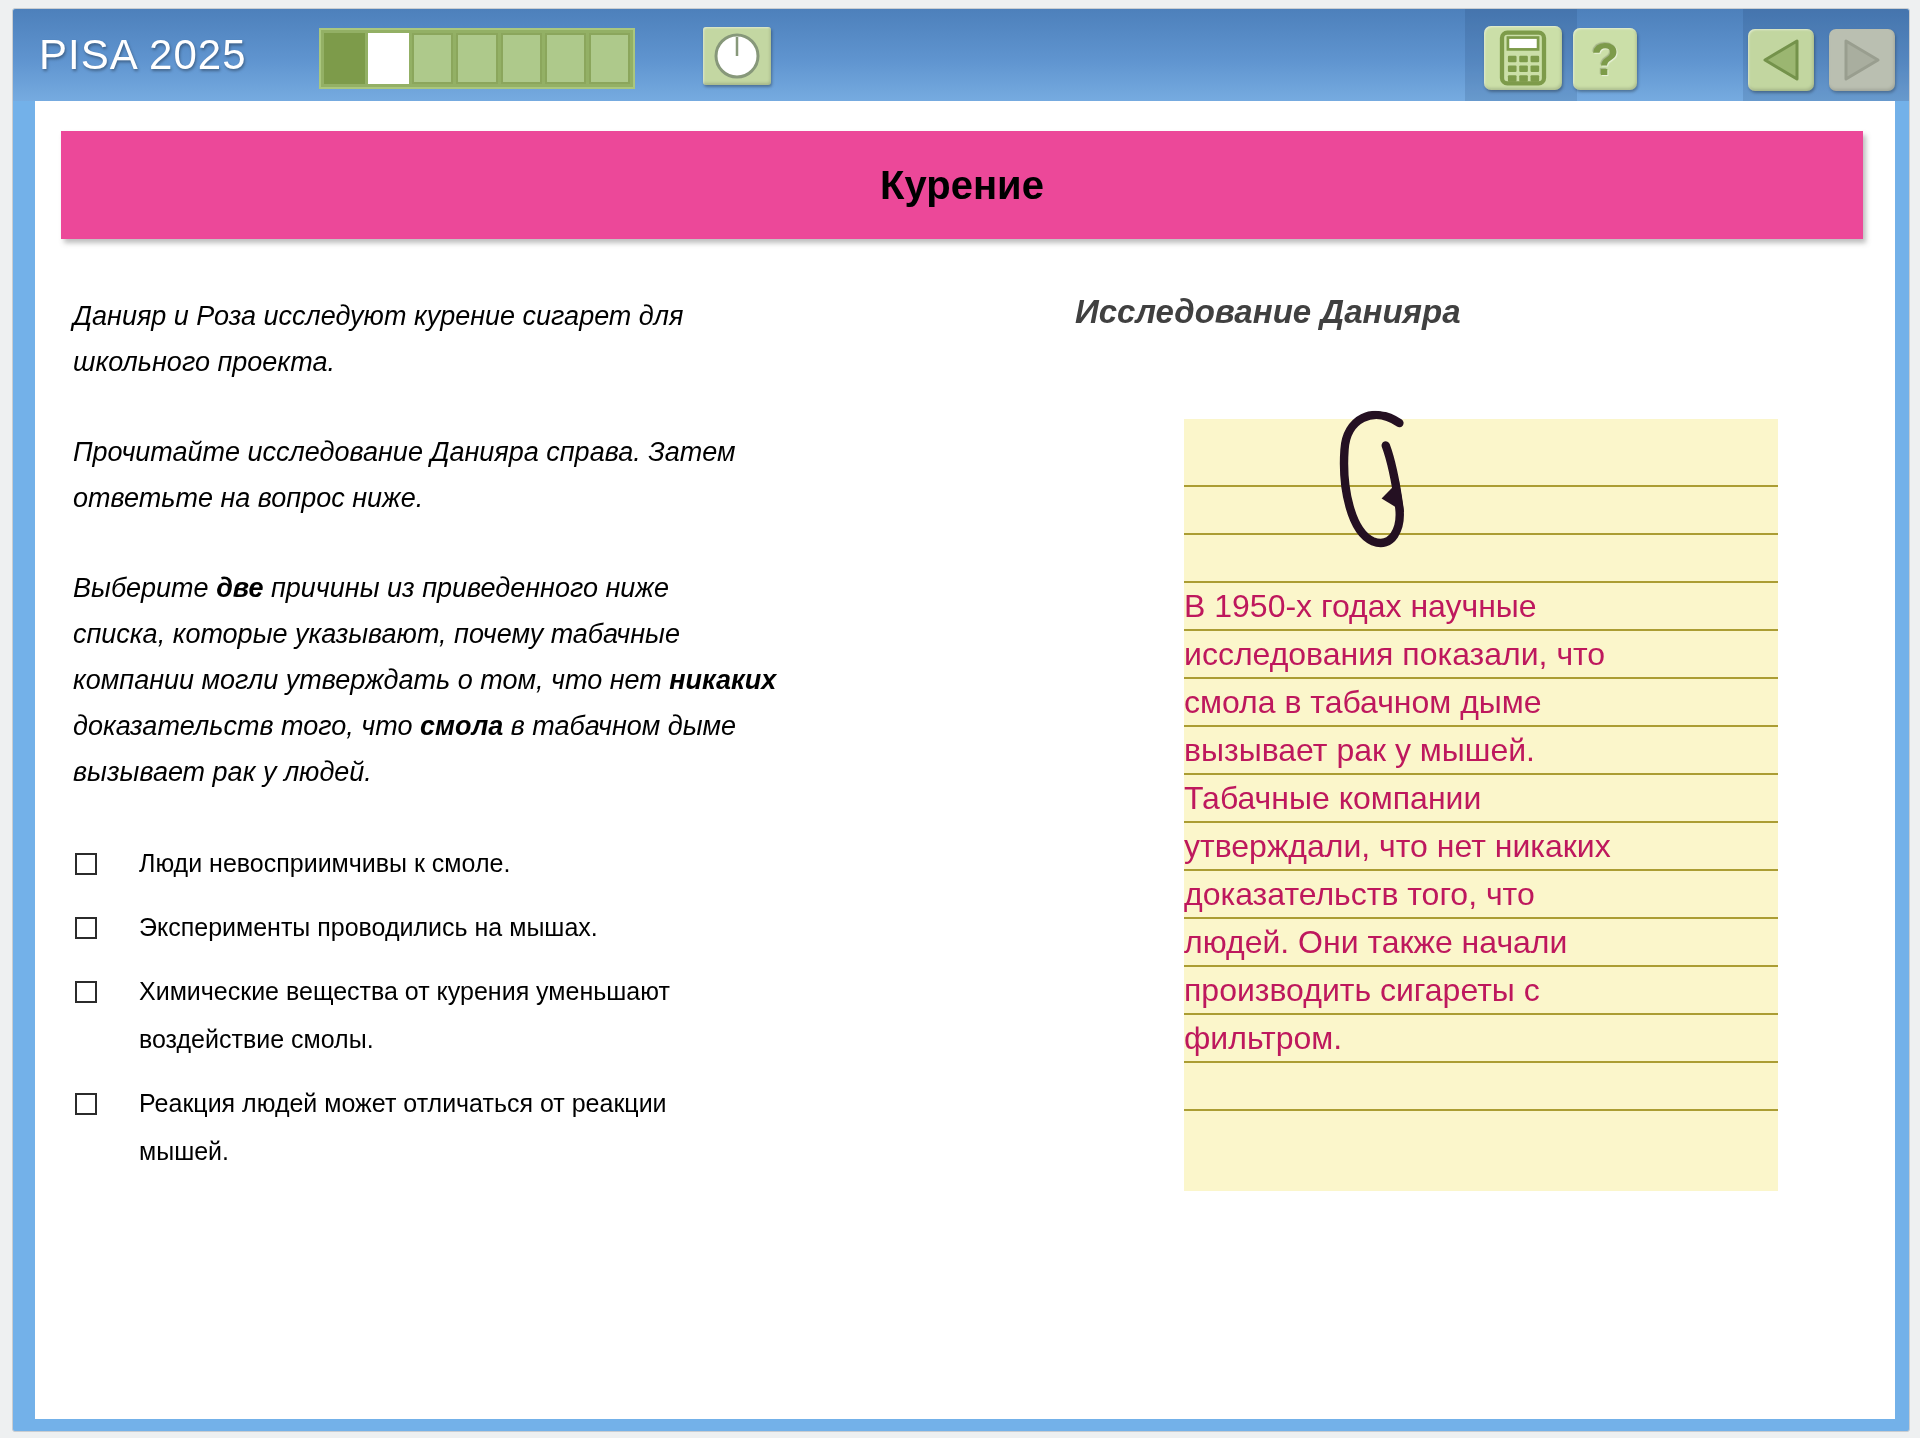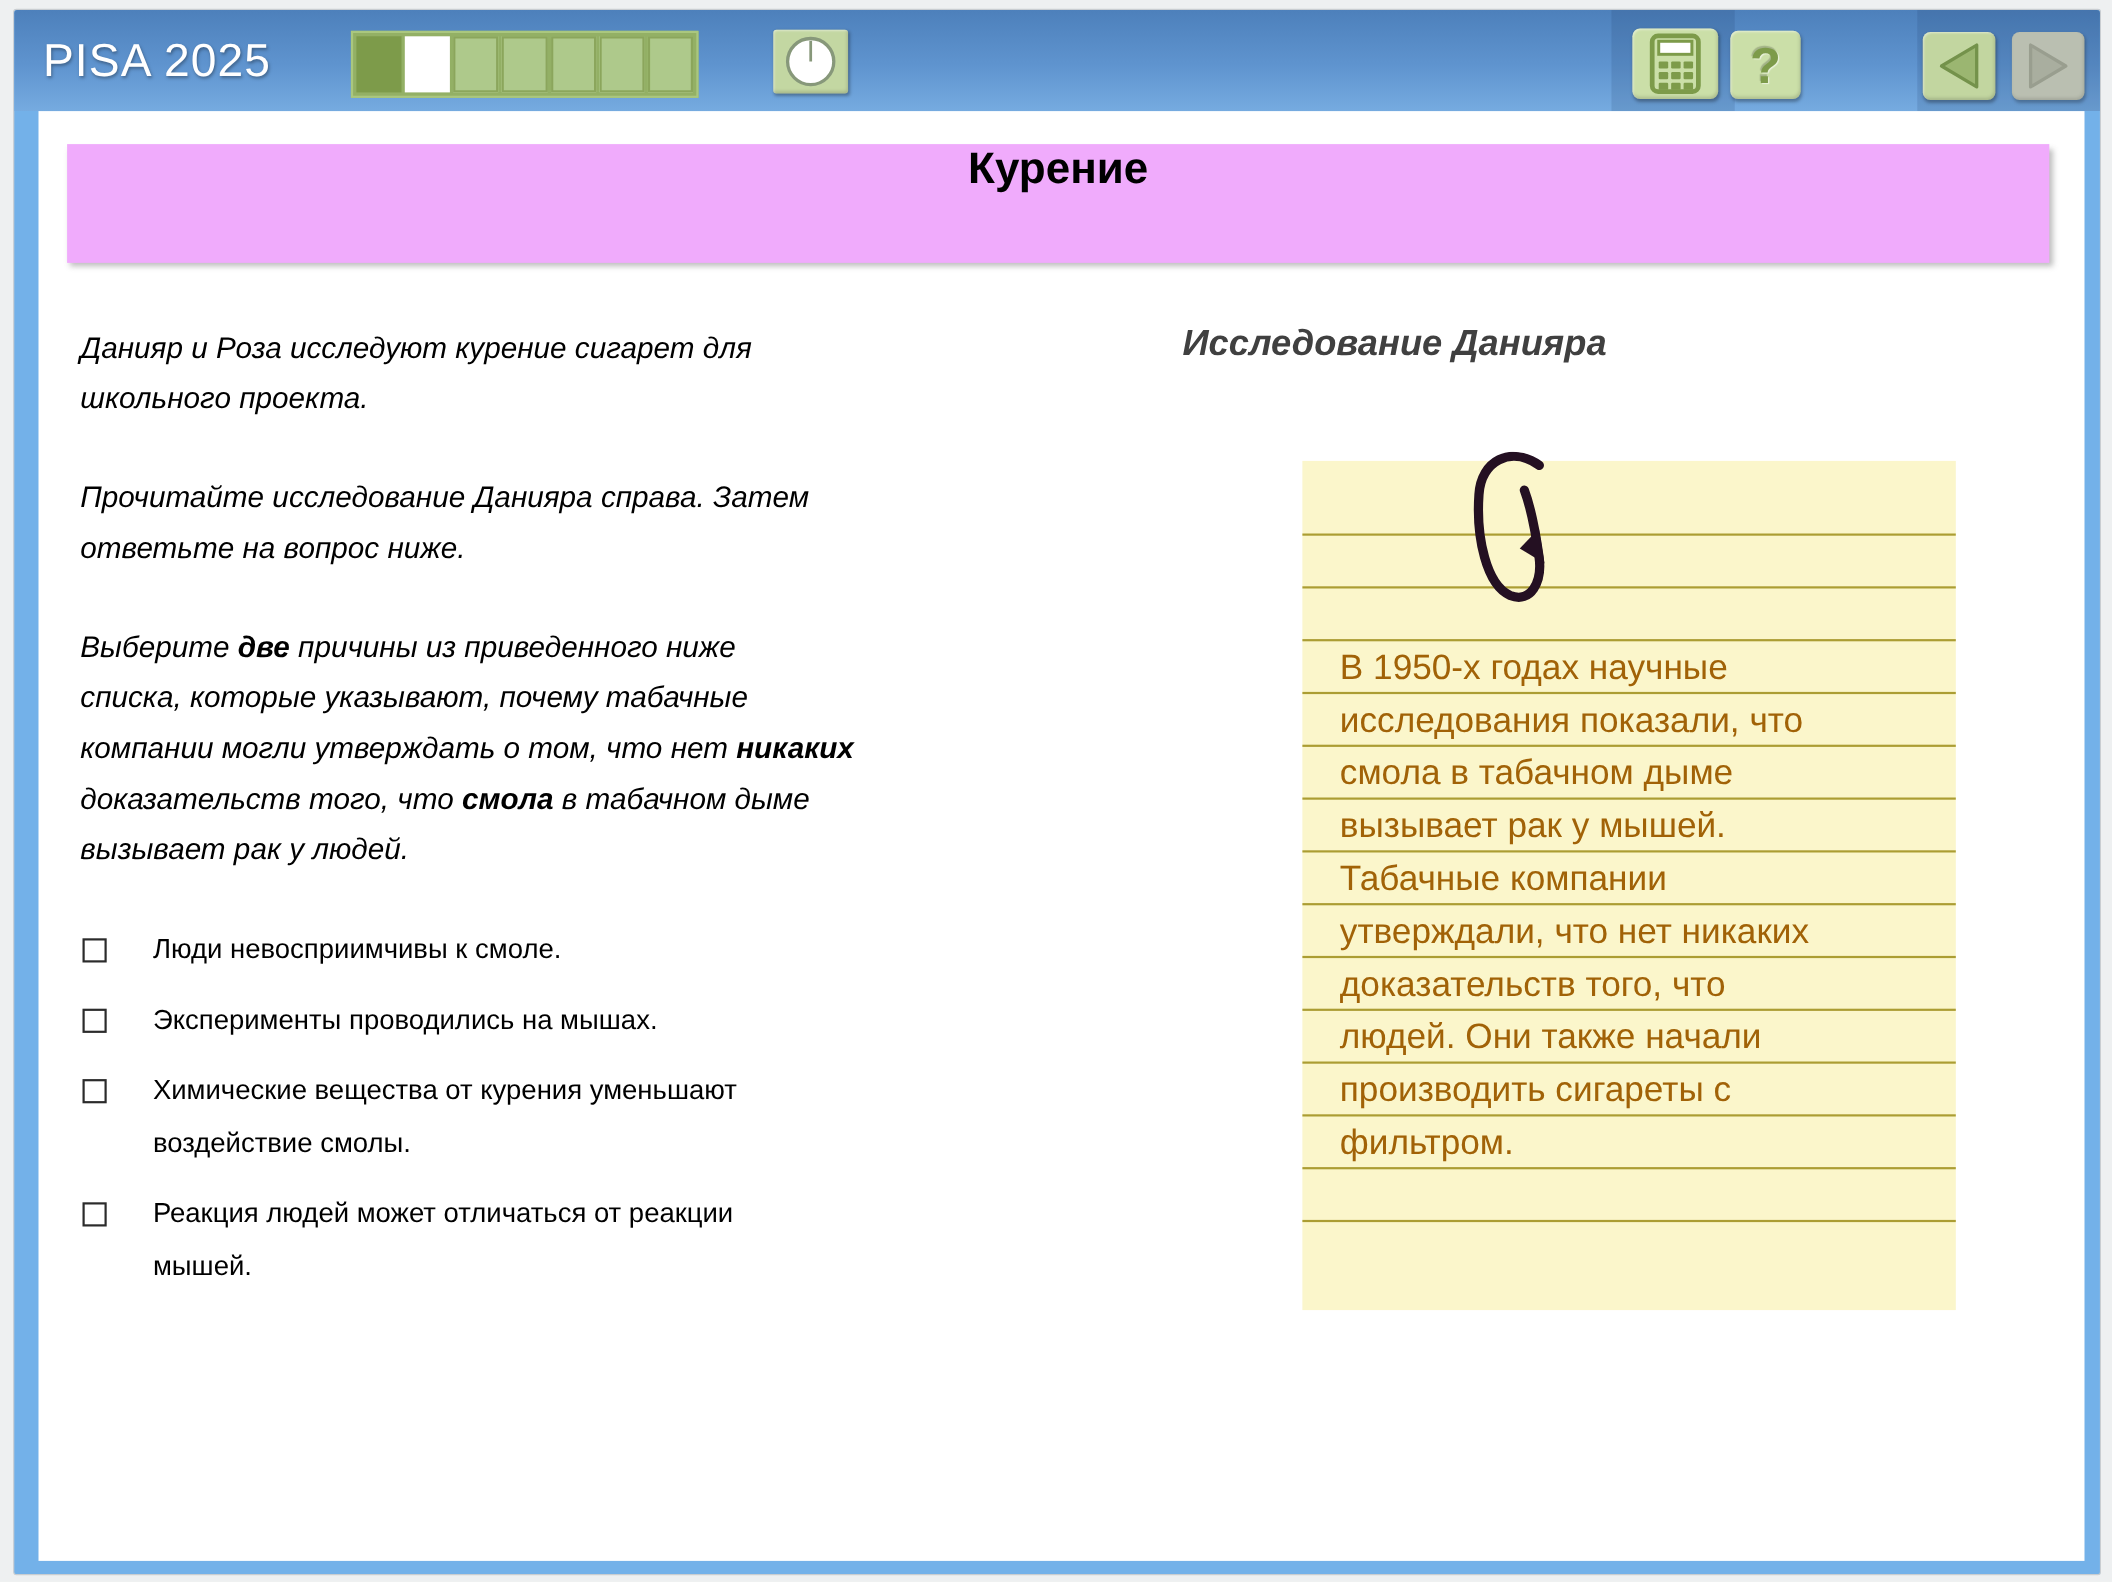--- a/index.html
+++ b/index.html
@@ -40,43 +40,43 @@
   .fwd-btn   { left:1816px; top:20px; width:66px; height:62px; background:#babfb1;
                box-shadow:1px 2px 3px rgba(0,0,0,0.25), inset -1px -2px 3px rgba(0,0,0,0.12); }
   .help-glyph { font-size:46px; font-weight:bold; color:#7d9b4a;
                 text-shadow:1px 1px 1px rgba(255,255,255,0.6), -1px -1px 1px rgba(0,0,0,0.2); }
 
   
   .content { position:absolute; left:22px; top:92px; width:1860px; height:1318px;
              background:#ffffff; }
 
   .unit-title-bar { position:absolute; left:26px; top:30px; width:1802px; height:108px;
-                    background:#f0abfc; box-shadow:3px 4px 5px rgba(110,110,110,0.45);
-                    display:flex; justify-content:center; }
+                    background:#ec4899; box-shadow:3px 4px 5px rgba(110,110,110,0.45);
+                    display:flex; align-items:center; justify-content:center; }
   .unit-title-bar span { font-size:40px; font-weight:bold; color:#000; }
 
   
   .left-col { position:absolute; left:38px; top:192px; width:920px; color:#000; }
   .left-col p { font-size:27px; line-height:46px; margin:0 0 44px 0; white-space:pre-line;font-style:italic; }
   .instruction { font-style:italic; }
 
   .options { margin-top:0; }
   .option { display:flex; margin-bottom:16px; }
   .checkbox { width:22px; height:22px; border:2px solid #2b2b2b; background:#fff;
               margin:14px 42px 0 2px; flex:none; cursor:pointer; }
   .option-label { font-size:25px; line-height:48px; white-space:pre-line; }
 
   
   .stim-title { position:absolute; left:1040px; top:192px; width:660px; text-align:left;
                 font-size:33px; font-weight:bold; font-style:italic; color:#404040; }
 
   .note { position:absolute; left:1149px; top:318px; width:594px; height:772px;
           background:#fbf6cb; display:flex; flex-direction:column; }
   .note-row { height:48px; flex:none; border-bottom:2px solid #ab9d33;
-              font-size:32px; line-height:46px; padding-left:34px; color:#a16207;
+              font-size:32px; line-height:46px; color:#be185d;
               white-space:nowrap; overflow:visible; }
   .note-row.tall { height:68px; }
   .note-spacer { flex:1; }
 
   .paperclip { position:absolute; left:1290px; top:310px; width:100px; height:140px;
                transform:rotate(6deg); }
 </style>
 </head>
 <body>
 

